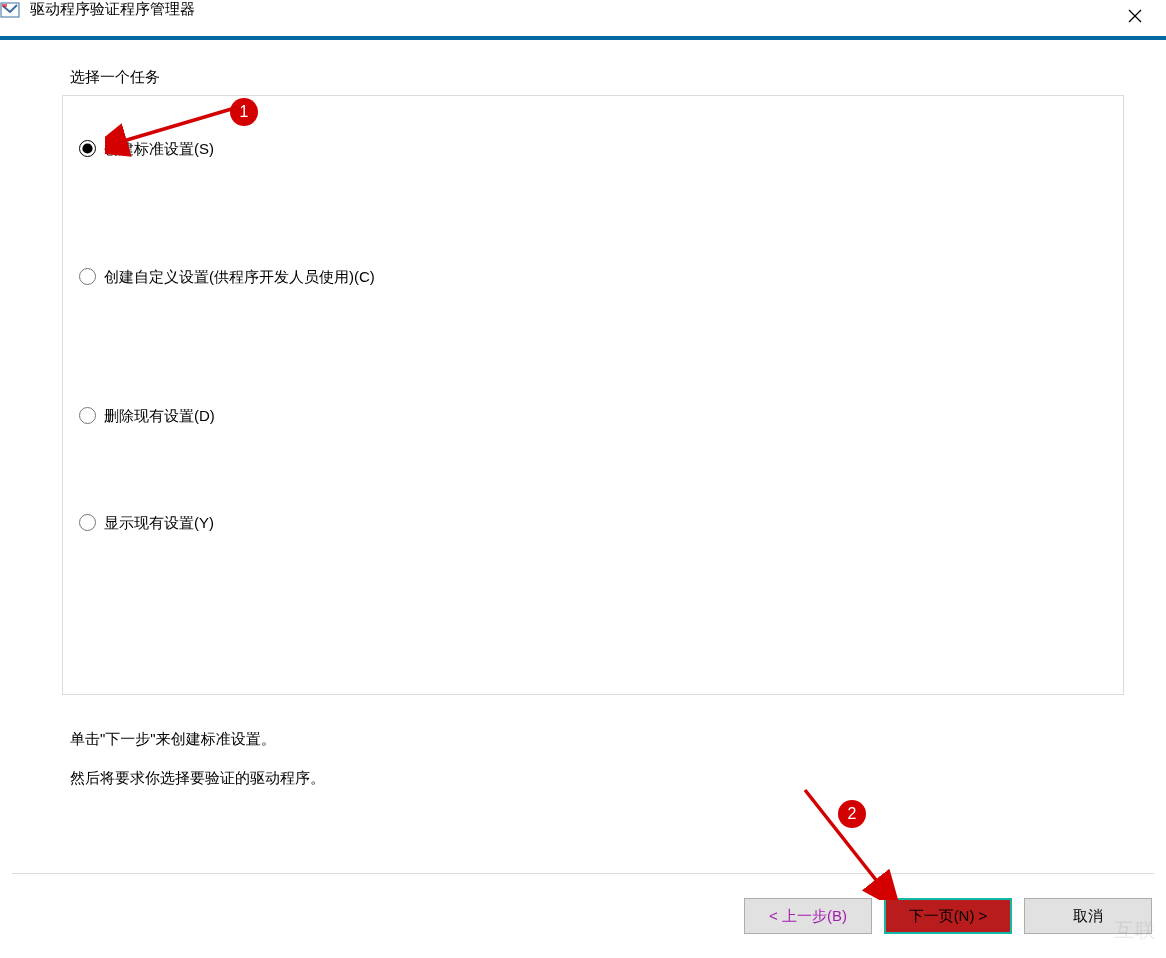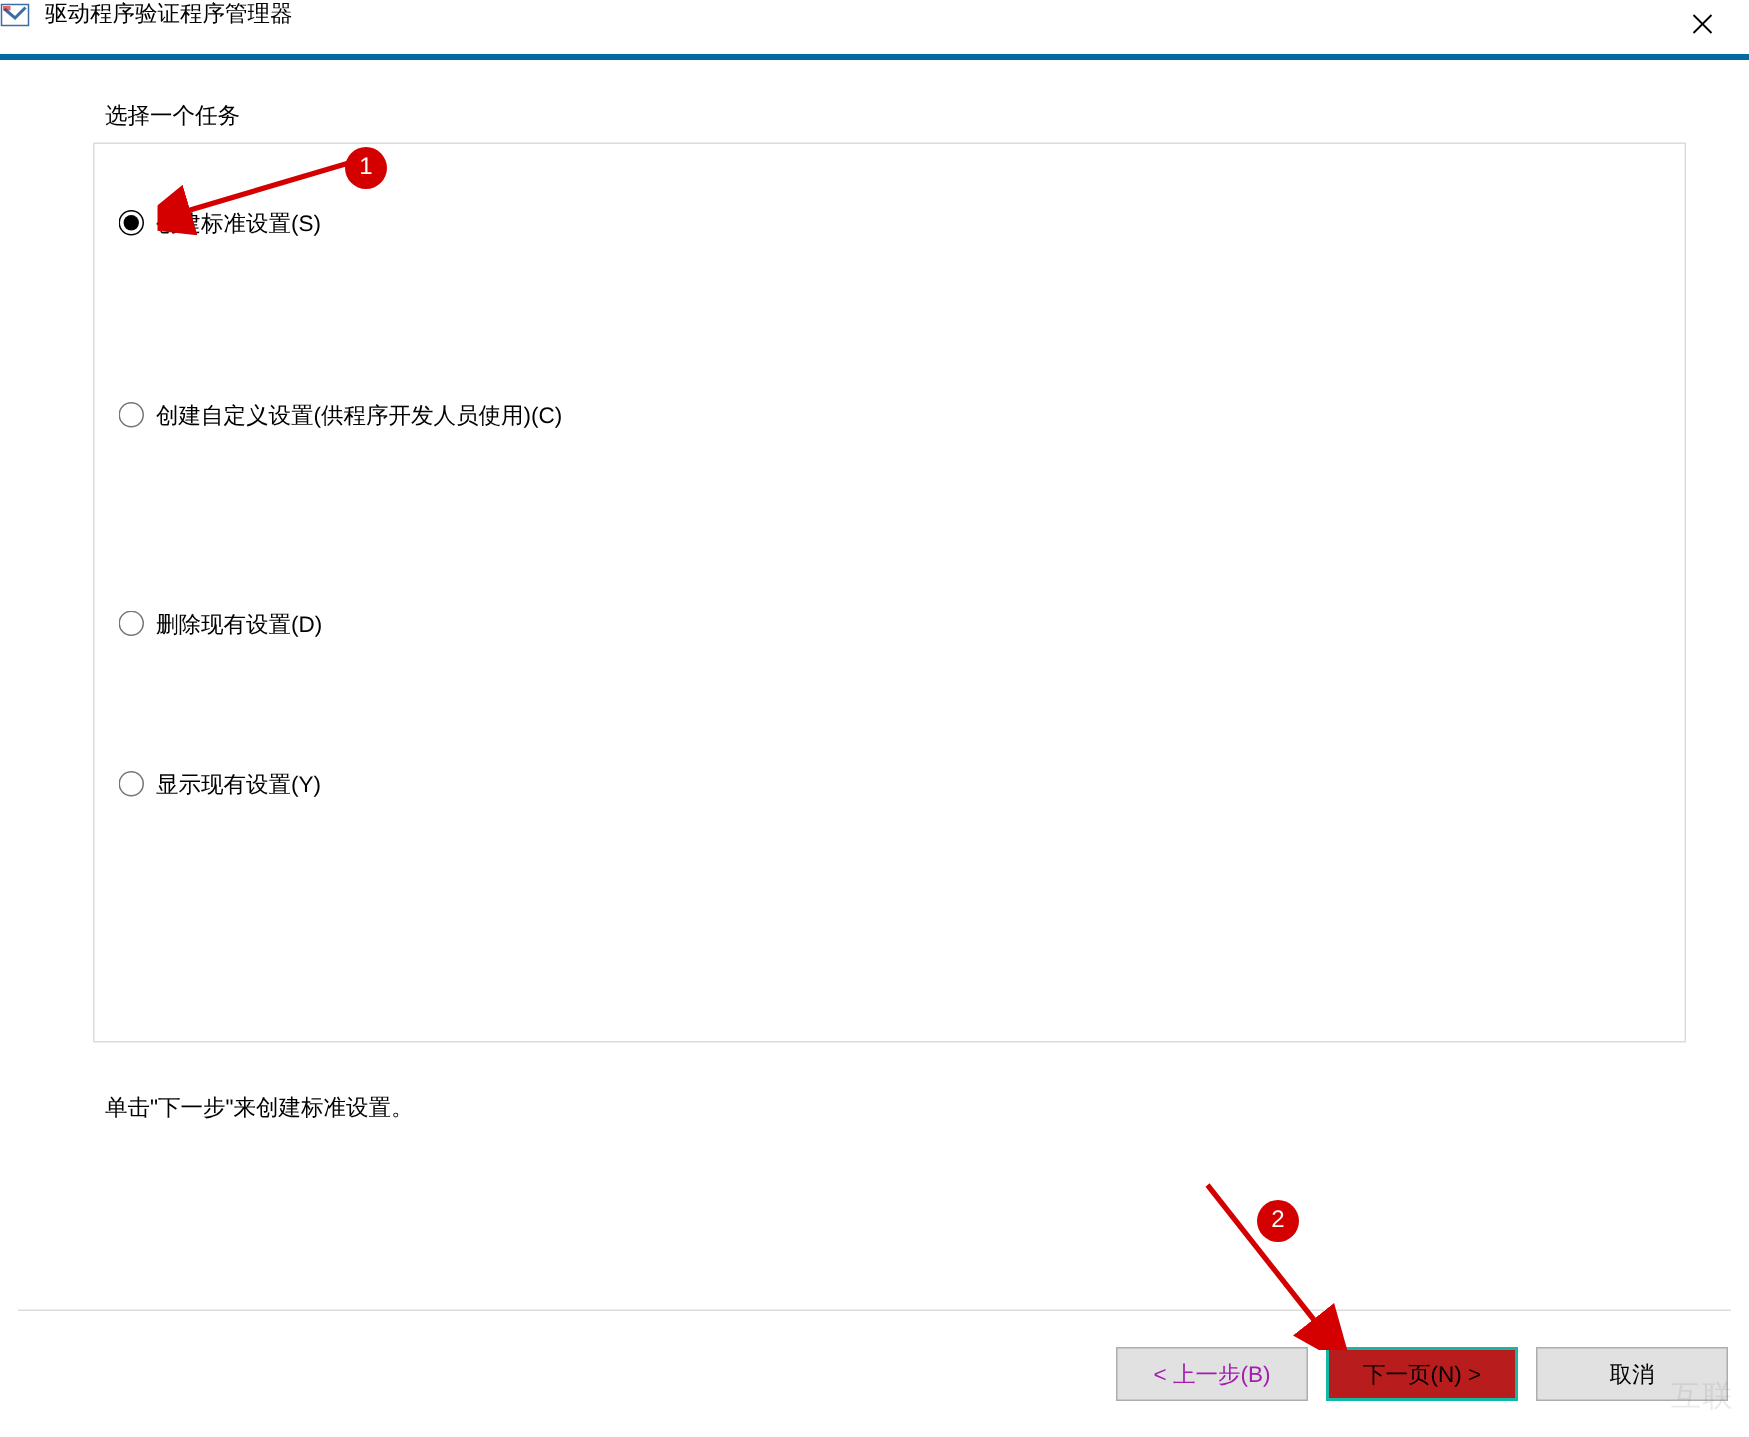--- a/index.html
+++ b/index.html
@@ -203,20 +203,21 @@
 
     <div class="radio-row r4">
       <input type="radio" name="task" style="">
       <label>显示现有设置(Y)</label>
     </div>
 
   </div>
 
   <div class="desc">
     <div>单击"下一步"来创建标准设置。</div>
+    <div>然后将要求你选择要验证的驱动程序。</div>
   </div>
 </div>
 
 <hr class="separator">
 
 <div class="button-bar">
   <button class="btn" disabled="">&lt; 上一步(B)</button>
   <button class="btn primary">下一页(N) &gt;</button>
   <button class="btn">取消</button>
 </div>

